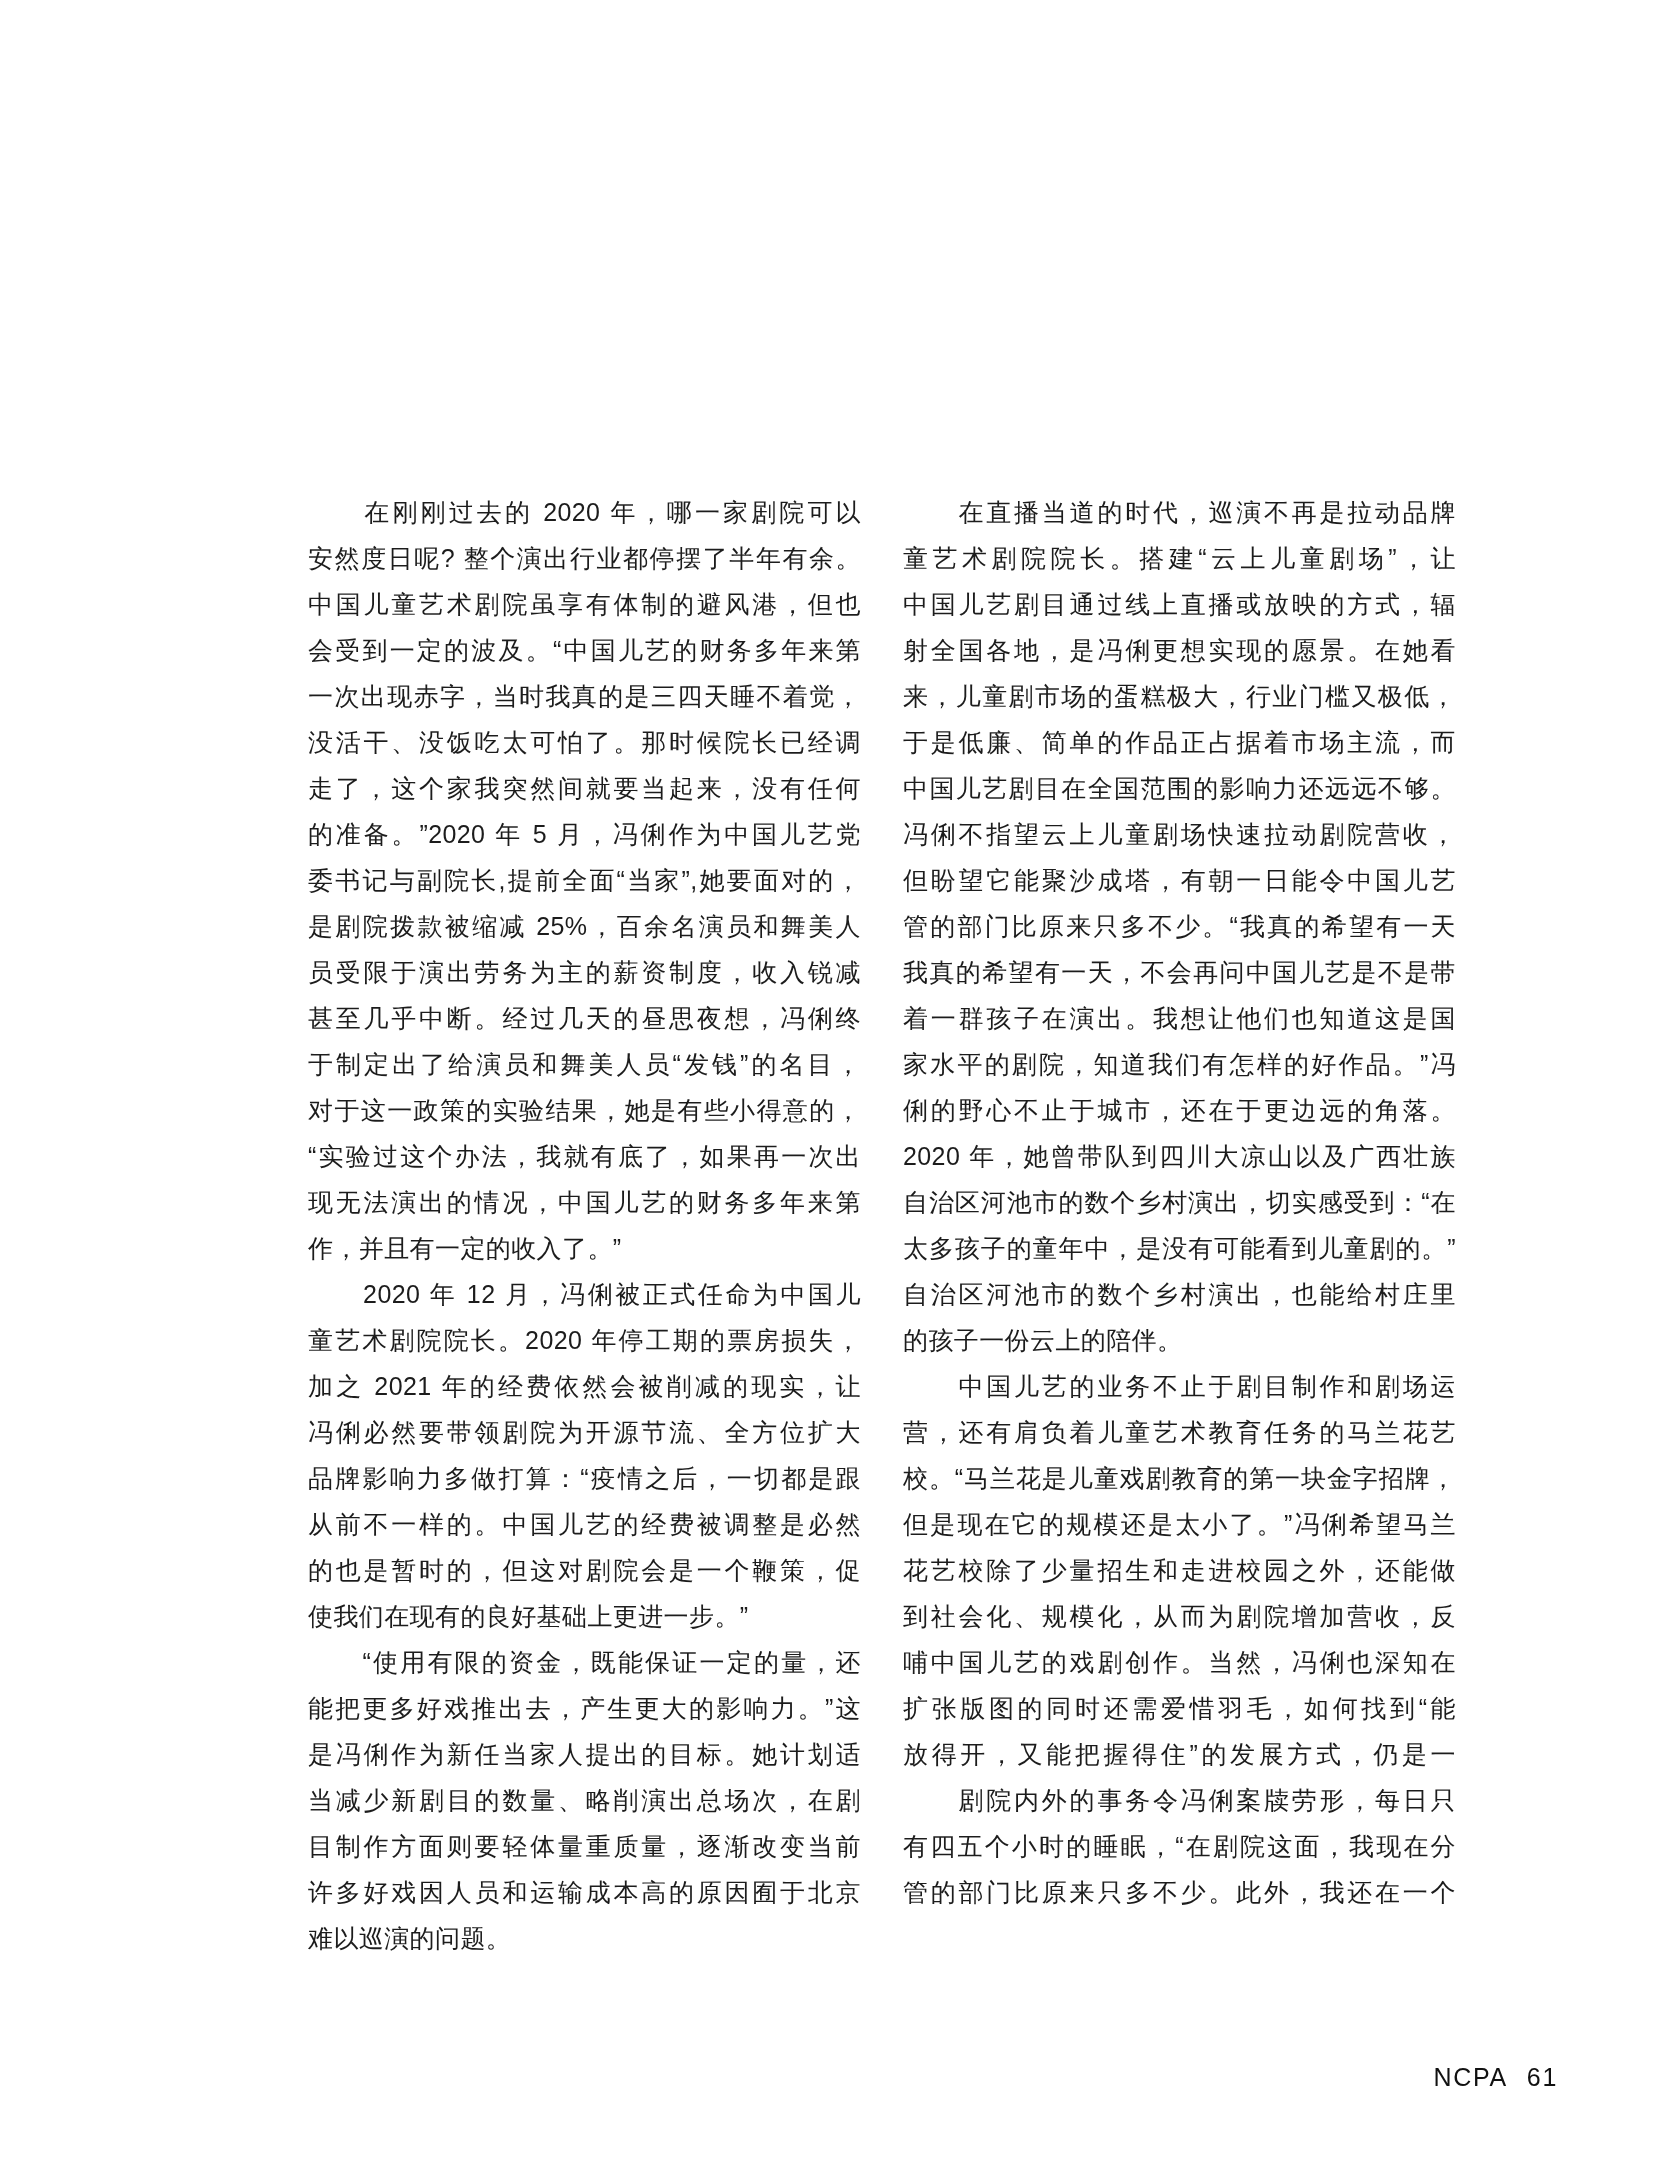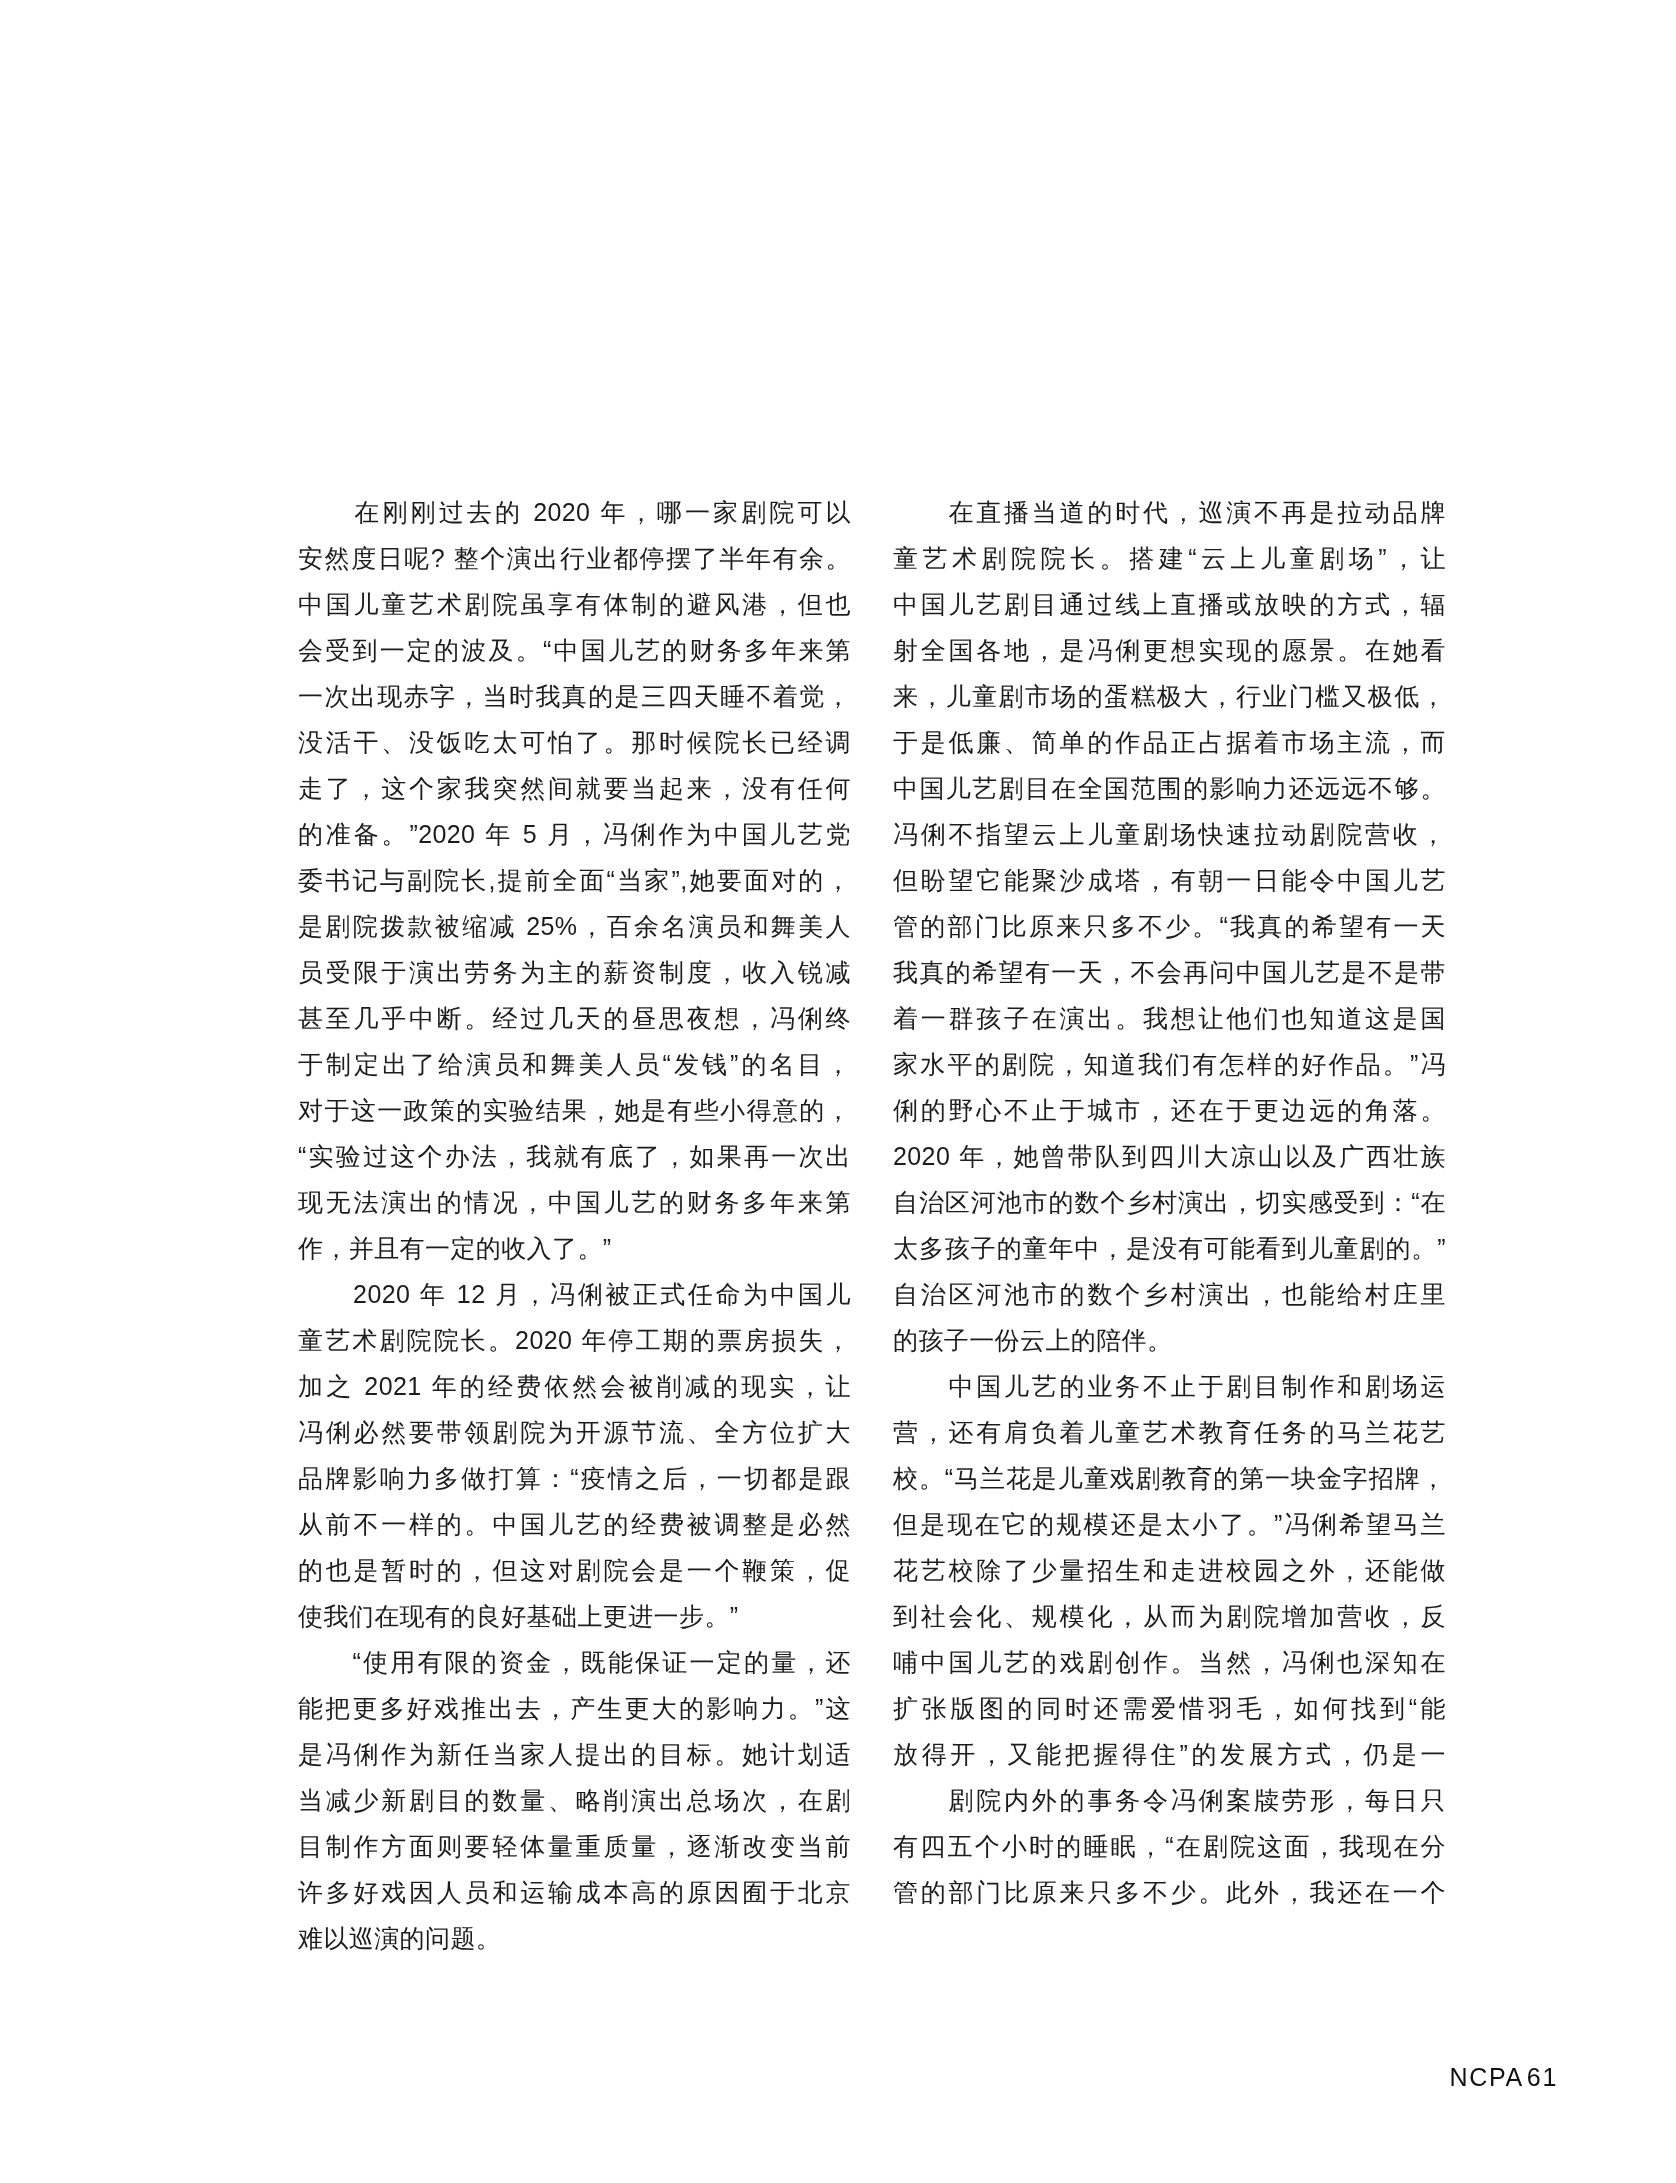--- a/index.html
+++ b/index.html
@@ -15,21 +15,21 @@
     font-family: "Liberation Sans", sans-serif;
     overflow: hidden;
   }
   .page {
     position: absolute;
     inset: 0;
     background: #ffffff;
   }
   .columns {
     position: absolute;
-    left: 298px;
+    left: 308px;
     top: 489px;
     display: flex;
     gap: 42px;
     justify-content: space-between;
   }
   .col {
     width: 553px;
   }
   .line {
     height: 46px;
@@ -45,21 +45,21 @@
     text-align-last: left;
   }
   .footer {
     position: absolute;
     top: 2063px;
     right: 119px;
     font-size: 25px;
     color: #111111;
     letter-spacing: 1.7px;
     display: flex;
-    gap: 3px;
+    gap: 19px;
     align-items: baseline;
   }
 </style>
 </head>
 <body>
 
 <div class="page">
 
   <div class="columns">
 

